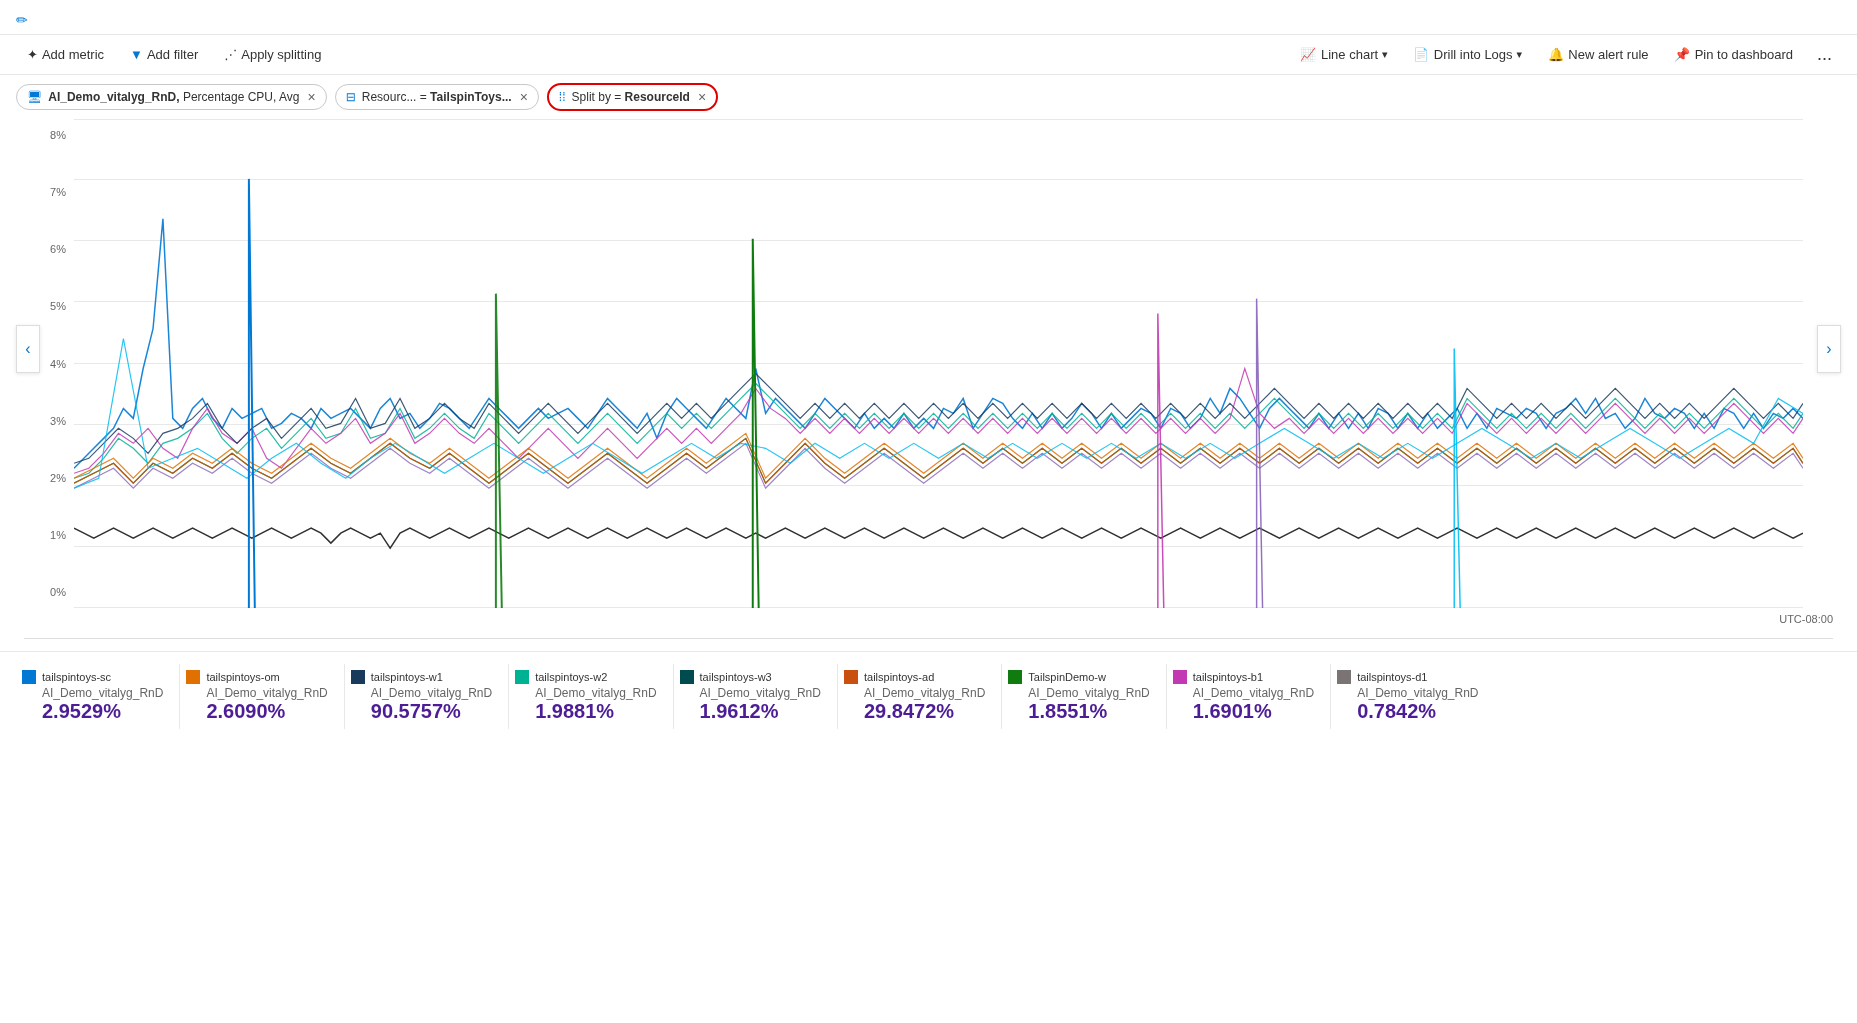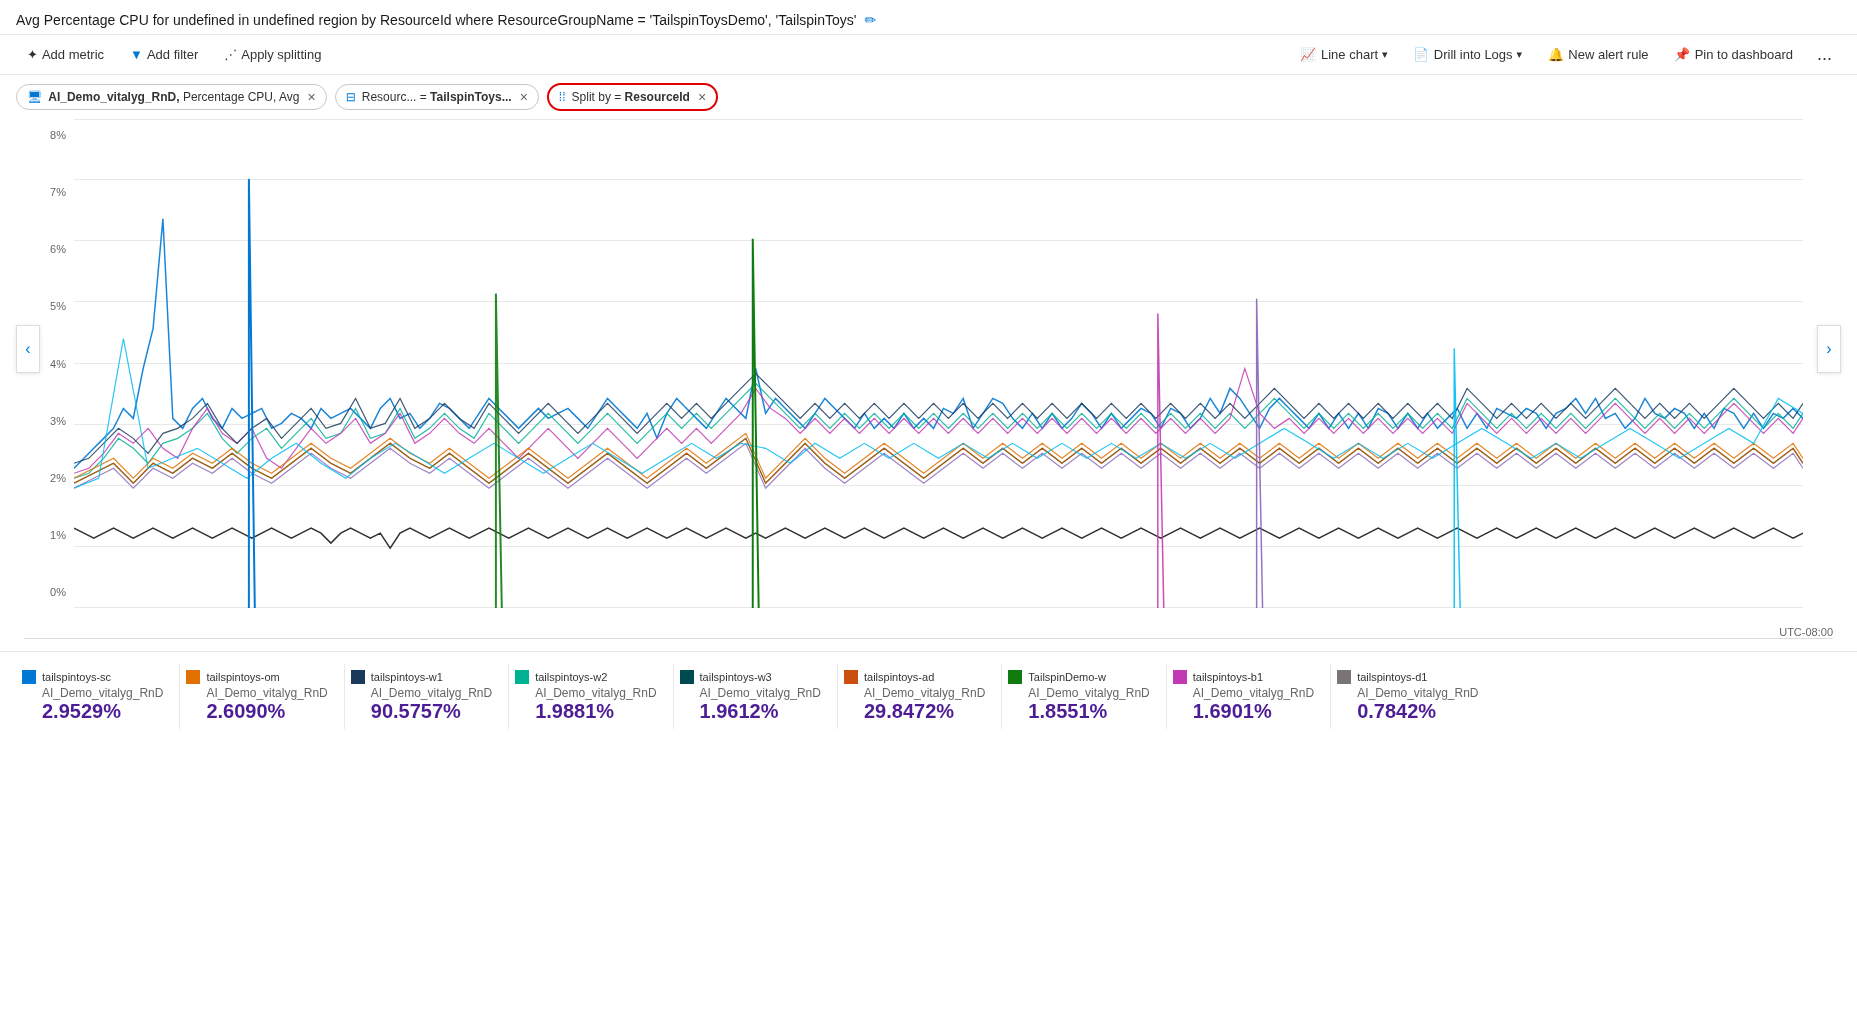--- a/index.html
+++ b/index.html
@@ -129,21 +129,21 @@
       padding-top: 4px;
     }
     .x-label {
       font-size: 11px;
       color: #666;
     }
 
     .utc-label {
       position: absolute;
       right: 0;
-      bottom: 0;
+      bottom: 13px;
       font-size: 11px;
       color: #666;
     }
 
     .chart-svg {
       position: absolute;
       left: 0;
       top: 0;
       width: 100%;
       height: 100%;
@@ -214,21 +214,20 @@
       color: #4c1d95;
       margin-left: 20px;
     }
 
     .dropdown-caret { font-size: 11px; }
   </style>
 </head>
 <body>
 
 <div class="top-title">
-  <span>Avg Percentage CPU for undefined in undefined region by ResourceId where ResourceGroupName = 'TailspinToysDemo', 'TailspinToys'</span>
   <span class="edit-icon">✏</span>
 </div>
 
 <div class="toolbar">
   <div class="toolbar-left">
     <button class="toolbar-btn">
       <span>✦</span>
       <span>Add metric</span>
     </button>
     <button class="toolbar-btn">

